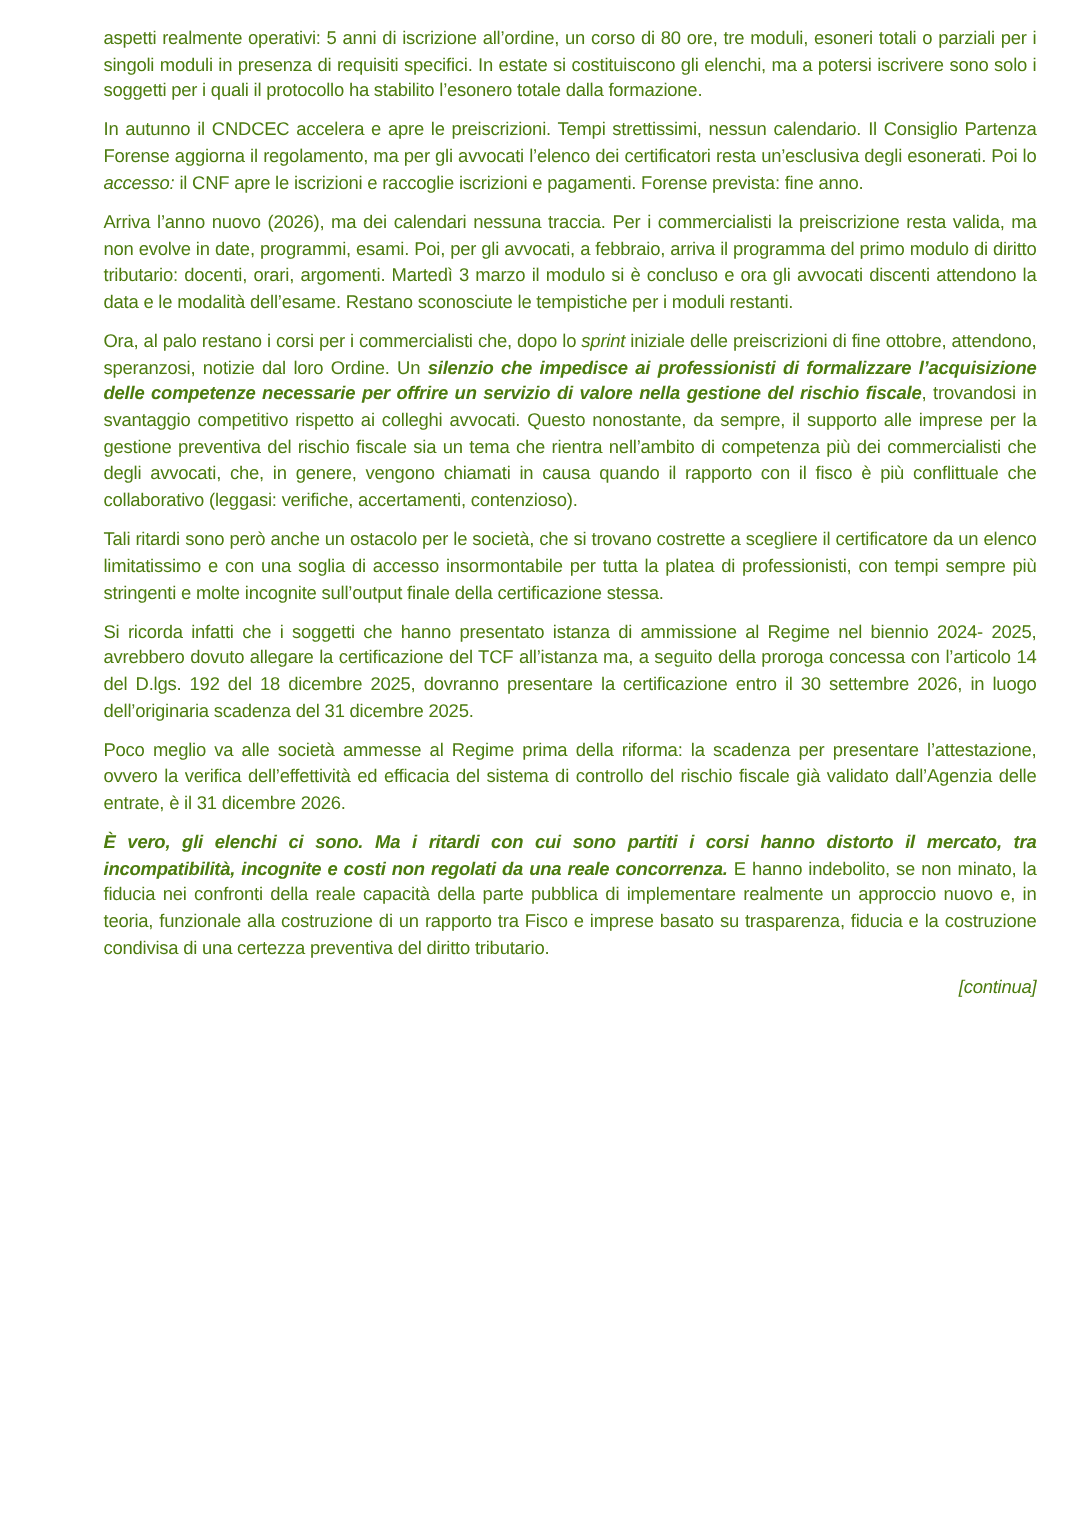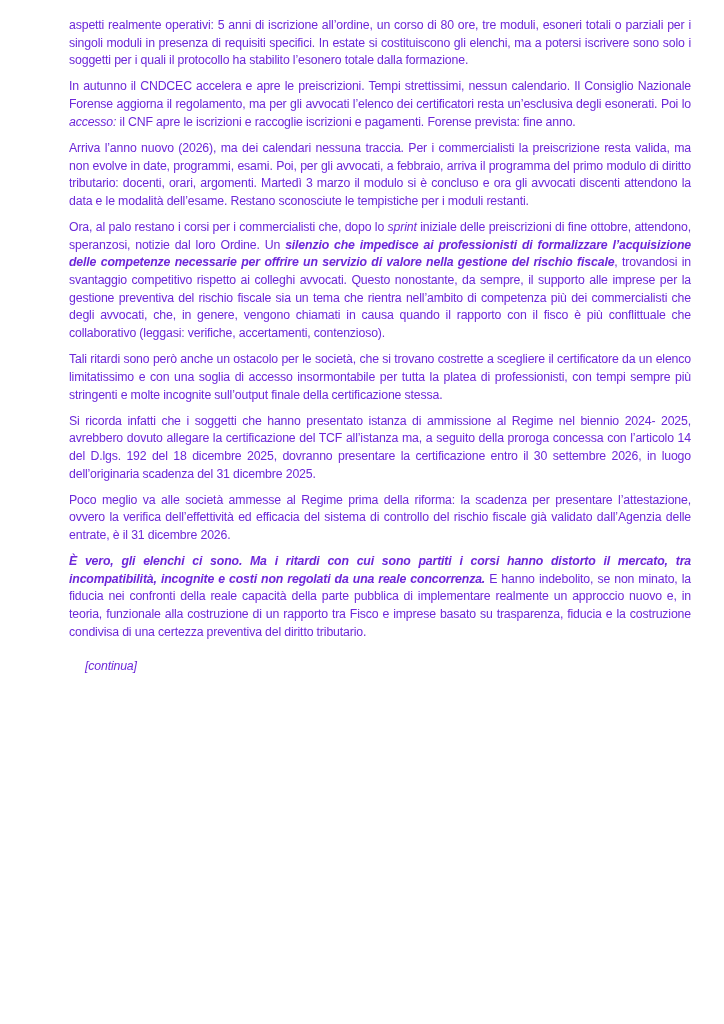--- a/index.html
+++ b/index.html
@@ -14,45 +14,45 @@
       position: relative;
     }
     .page {
       position: absolute;
       left: 69px;
       top: 17px;
       width: 622px;
       font-family: "Liberation Sans", sans-serif;
       font-size: 12.3px;
       line-height: 17.7px;
-      color: #6d28d9;
+      color: #4d7c0f;
       letter-spacing: -0.15px;
     }
     .para {
       margin: 0 0 8.3px 0;
       text-align: justify;
       hyphens: none;
     }
     .para b { font-weight: bold; font-style: italic; }
     .para i { font-style: italic; }
     .continua {
-      text-align: left;
+      text-align: right;
       font-style: italic;
-      margin: 16px;
+      margin: 0;
     }
   </style>
 </head>
 <body>
 
 <div class="page">
   <p class="para">
     <span>aspetti realmente operativi: 5 anni di iscrizione all’ordine, un corso di 80 ore, tre moduli, esoneri totali o parziali per i singoli moduli in presenza di requisiti specifici. In estate si costituiscono gli elenchi, ma a potersi iscrivere sono solo i soggetti per i quali il protocollo ha stabilito l’esonero totale dalla formazione.</span>
   </p>
   <p class="para">
-    <span>In autunno il CNDCEC accelera e apre le preiscrizioni. Tempi strettissimi, nessun calendario. Il Consiglio Nazionale Forense aggiorna il regolamento, ma per gli avvocati l’elenco dei certificatori resta un’esclusiva degli esonerati. Poi lo </span><i>accesso:</i><span> il CNF apre le iscrizioni e raccoglie iscrizioni e pagamenti. Forense prevista: fine anno.</span>
+    <span>In autunno il CNDCEC accelera e apre le preiscrizioni. Tempi strettissimi, nessun calendario. Il Consiglio Partenza Forense aggiorna il regolamento, ma per gli avvocati l’elenco dei certificatori resta un’esclusiva degli esonerati. Poi lo </span><i>accesso:</i><span> il CNF apre le iscrizioni e raccoglie iscrizioni e pagamenti. Forense prevista: fine anno.</span>
   </p>
   <p class="para">
     <span>Arriva l’anno nuovo (2026), ma dei calendari nessuna traccia. Per i commercialisti la preiscrizione resta valida, ma non evolve in date, programmi, esami. Poi, per gli avvocati, a febbraio, arriva il programma del primo modulo di diritto tributario: docenti, orari, argomenti. Martedì 3 marzo il modulo si è concluso e ora gli avvocati discenti attendono la data e le modalità dell’esame. Restano sconosciute le tempistiche per i moduli restanti.</span>
   </p>
   <p class="para">
     <span>Ora, al palo restano i corsi per i commercialisti che, dopo lo </span><i>sprint</i><span> iniziale delle preiscrizioni di fine ottobre, attendono, speranzosi, notizie dal loro Ordine. Un </span><b>silenzio che impedisce ai professionisti di formalizzare l’acquisizione delle competenze necessarie per offrire un servizio di valore nella gestione del rischio fiscale</b><span>, trovandosi in svantaggio competitivo rispetto ai colleghi avvocati. Questo nonostante, da sempre, il supporto alle imprese per la gestione preventiva del rischio fiscale sia un tema che rientra nell’ambito di competenza più dei commercialisti che degli avvocati, che, in genere, vengono chiamati in causa quando il rapporto con il fisco è più conflittuale che collaborativo (leggasi: verifiche, accertamenti, contenzioso).</span>
   </p>
   <p class="para">
     <span>Tali ritardi sono però anche un ostacolo per le società, che si trovano costrette a scegliere il certificatore da un elenco limitatissimo e con una soglia di accesso insormontabile per tutta la platea di professionisti, con tempi sempre più stringenti e molte incognite sull’output finale della certificazione stessa.</span>
   </p>

